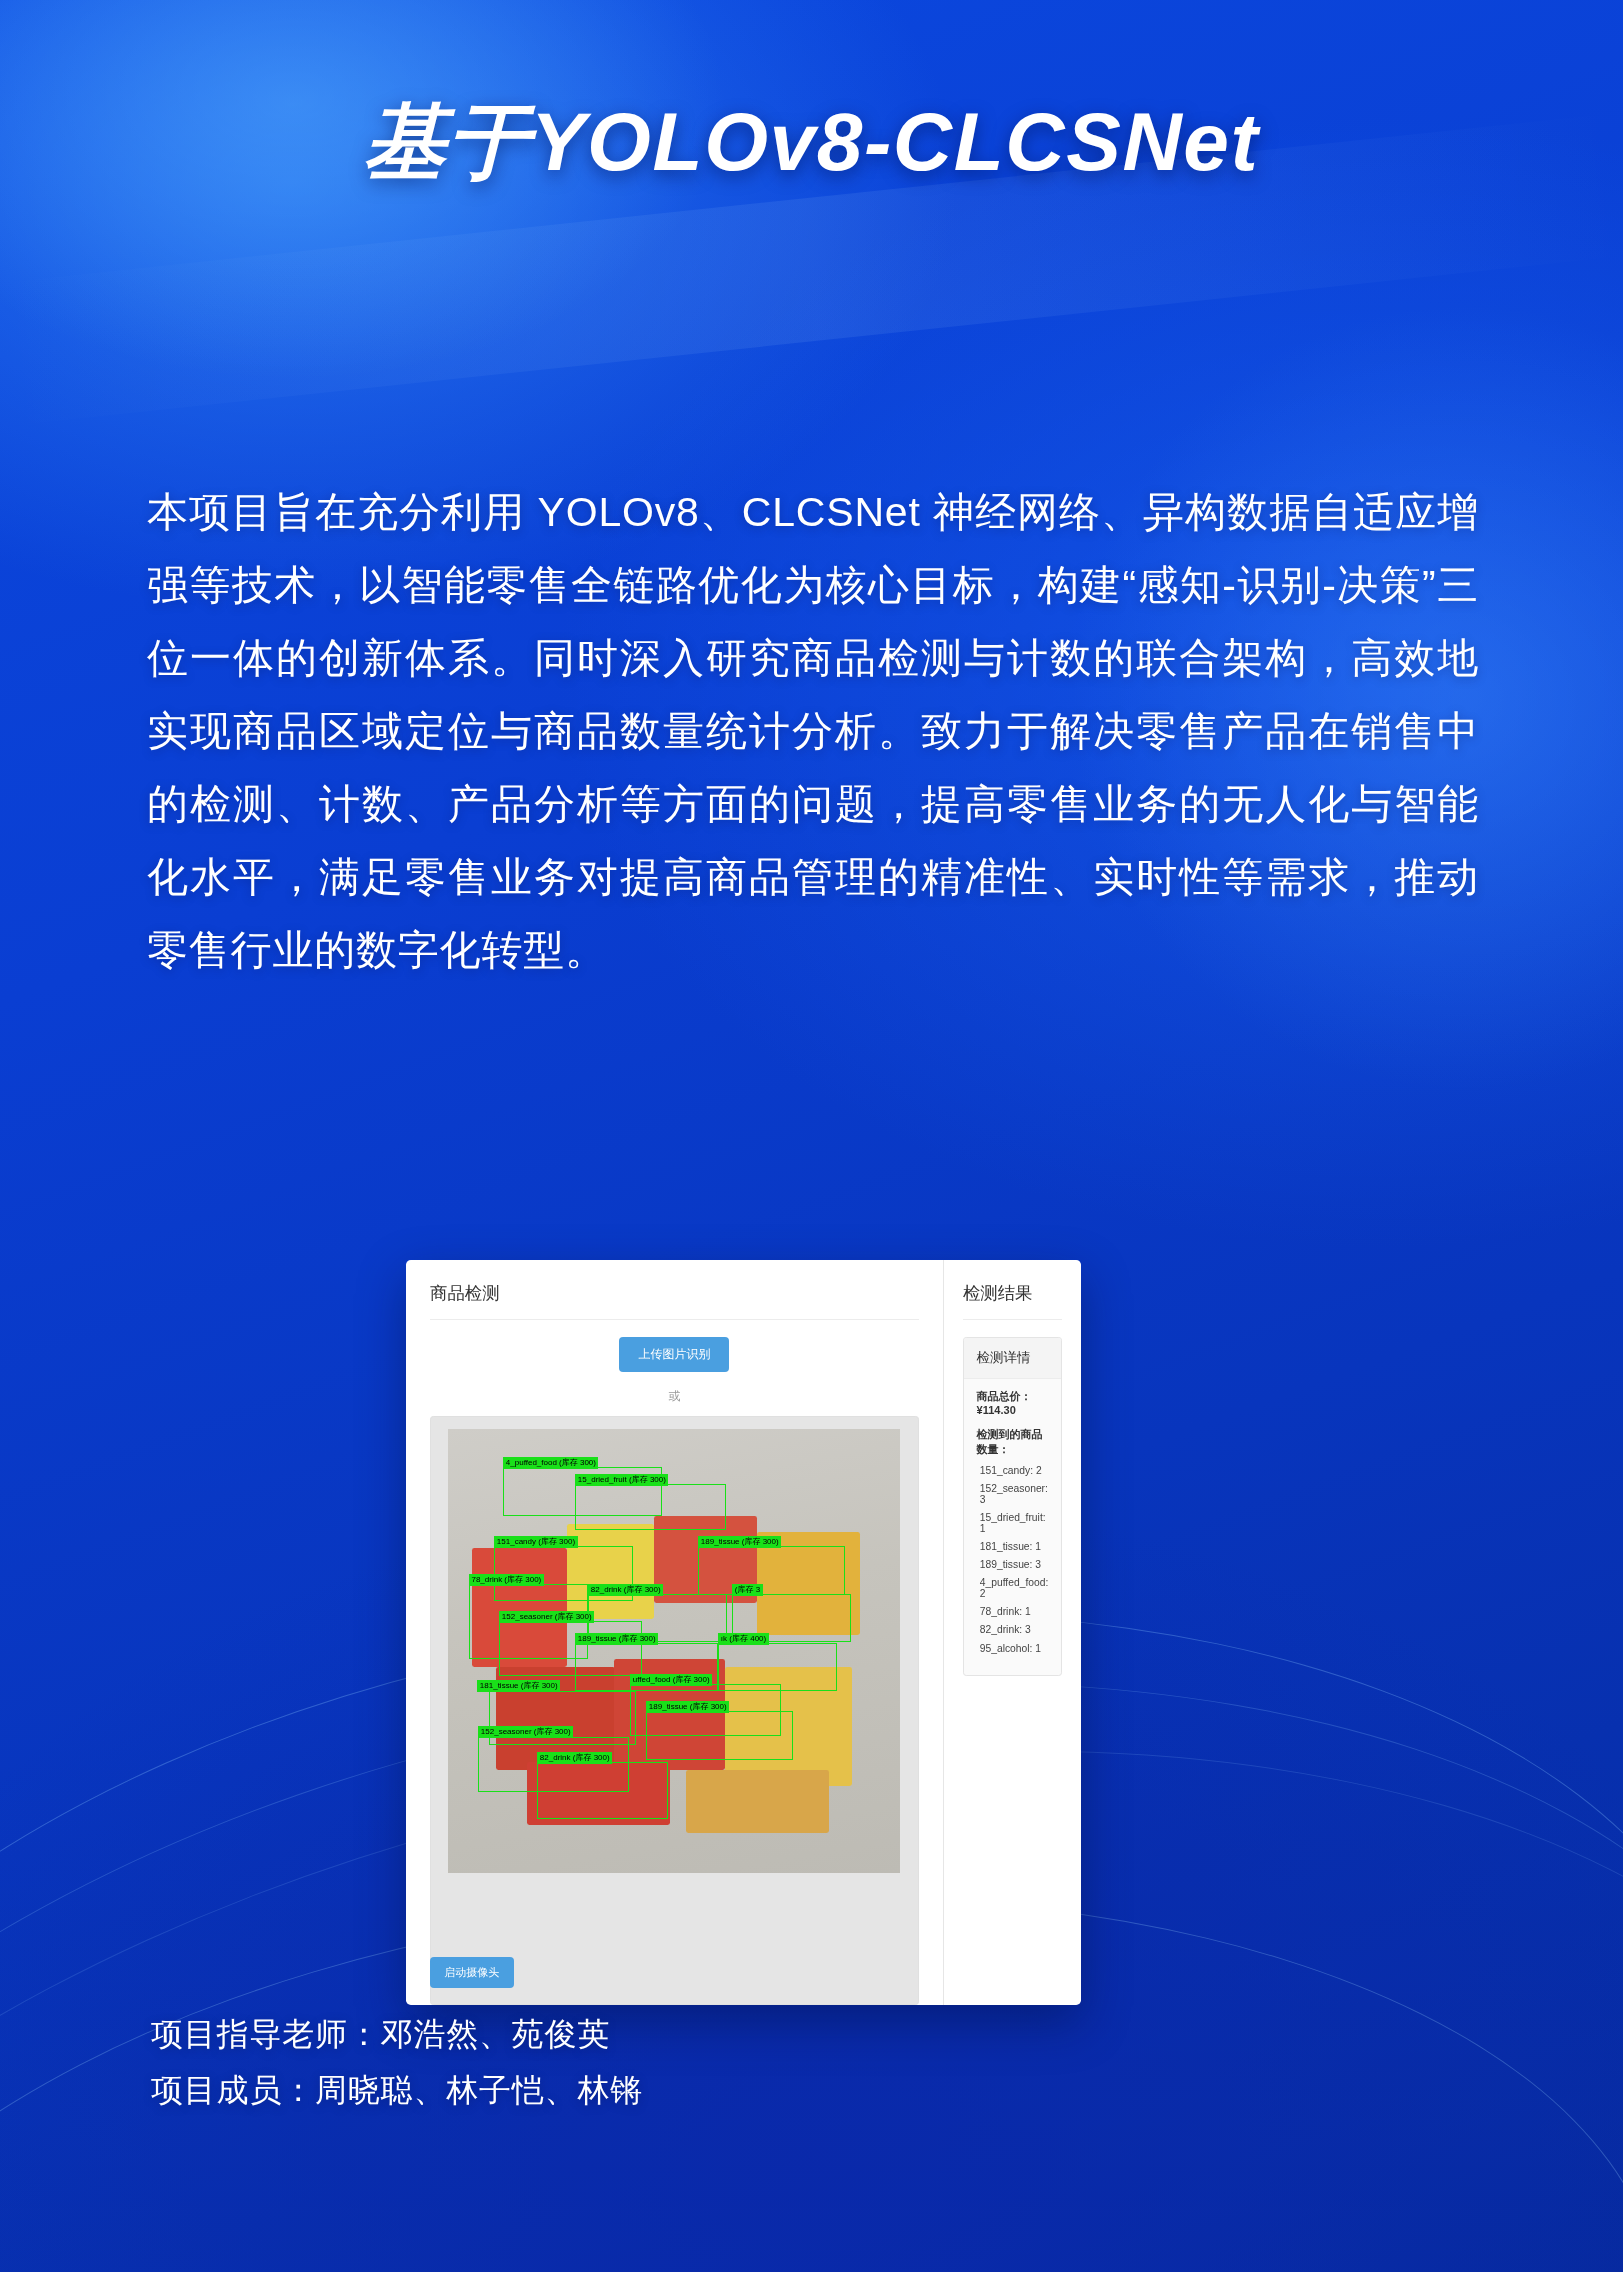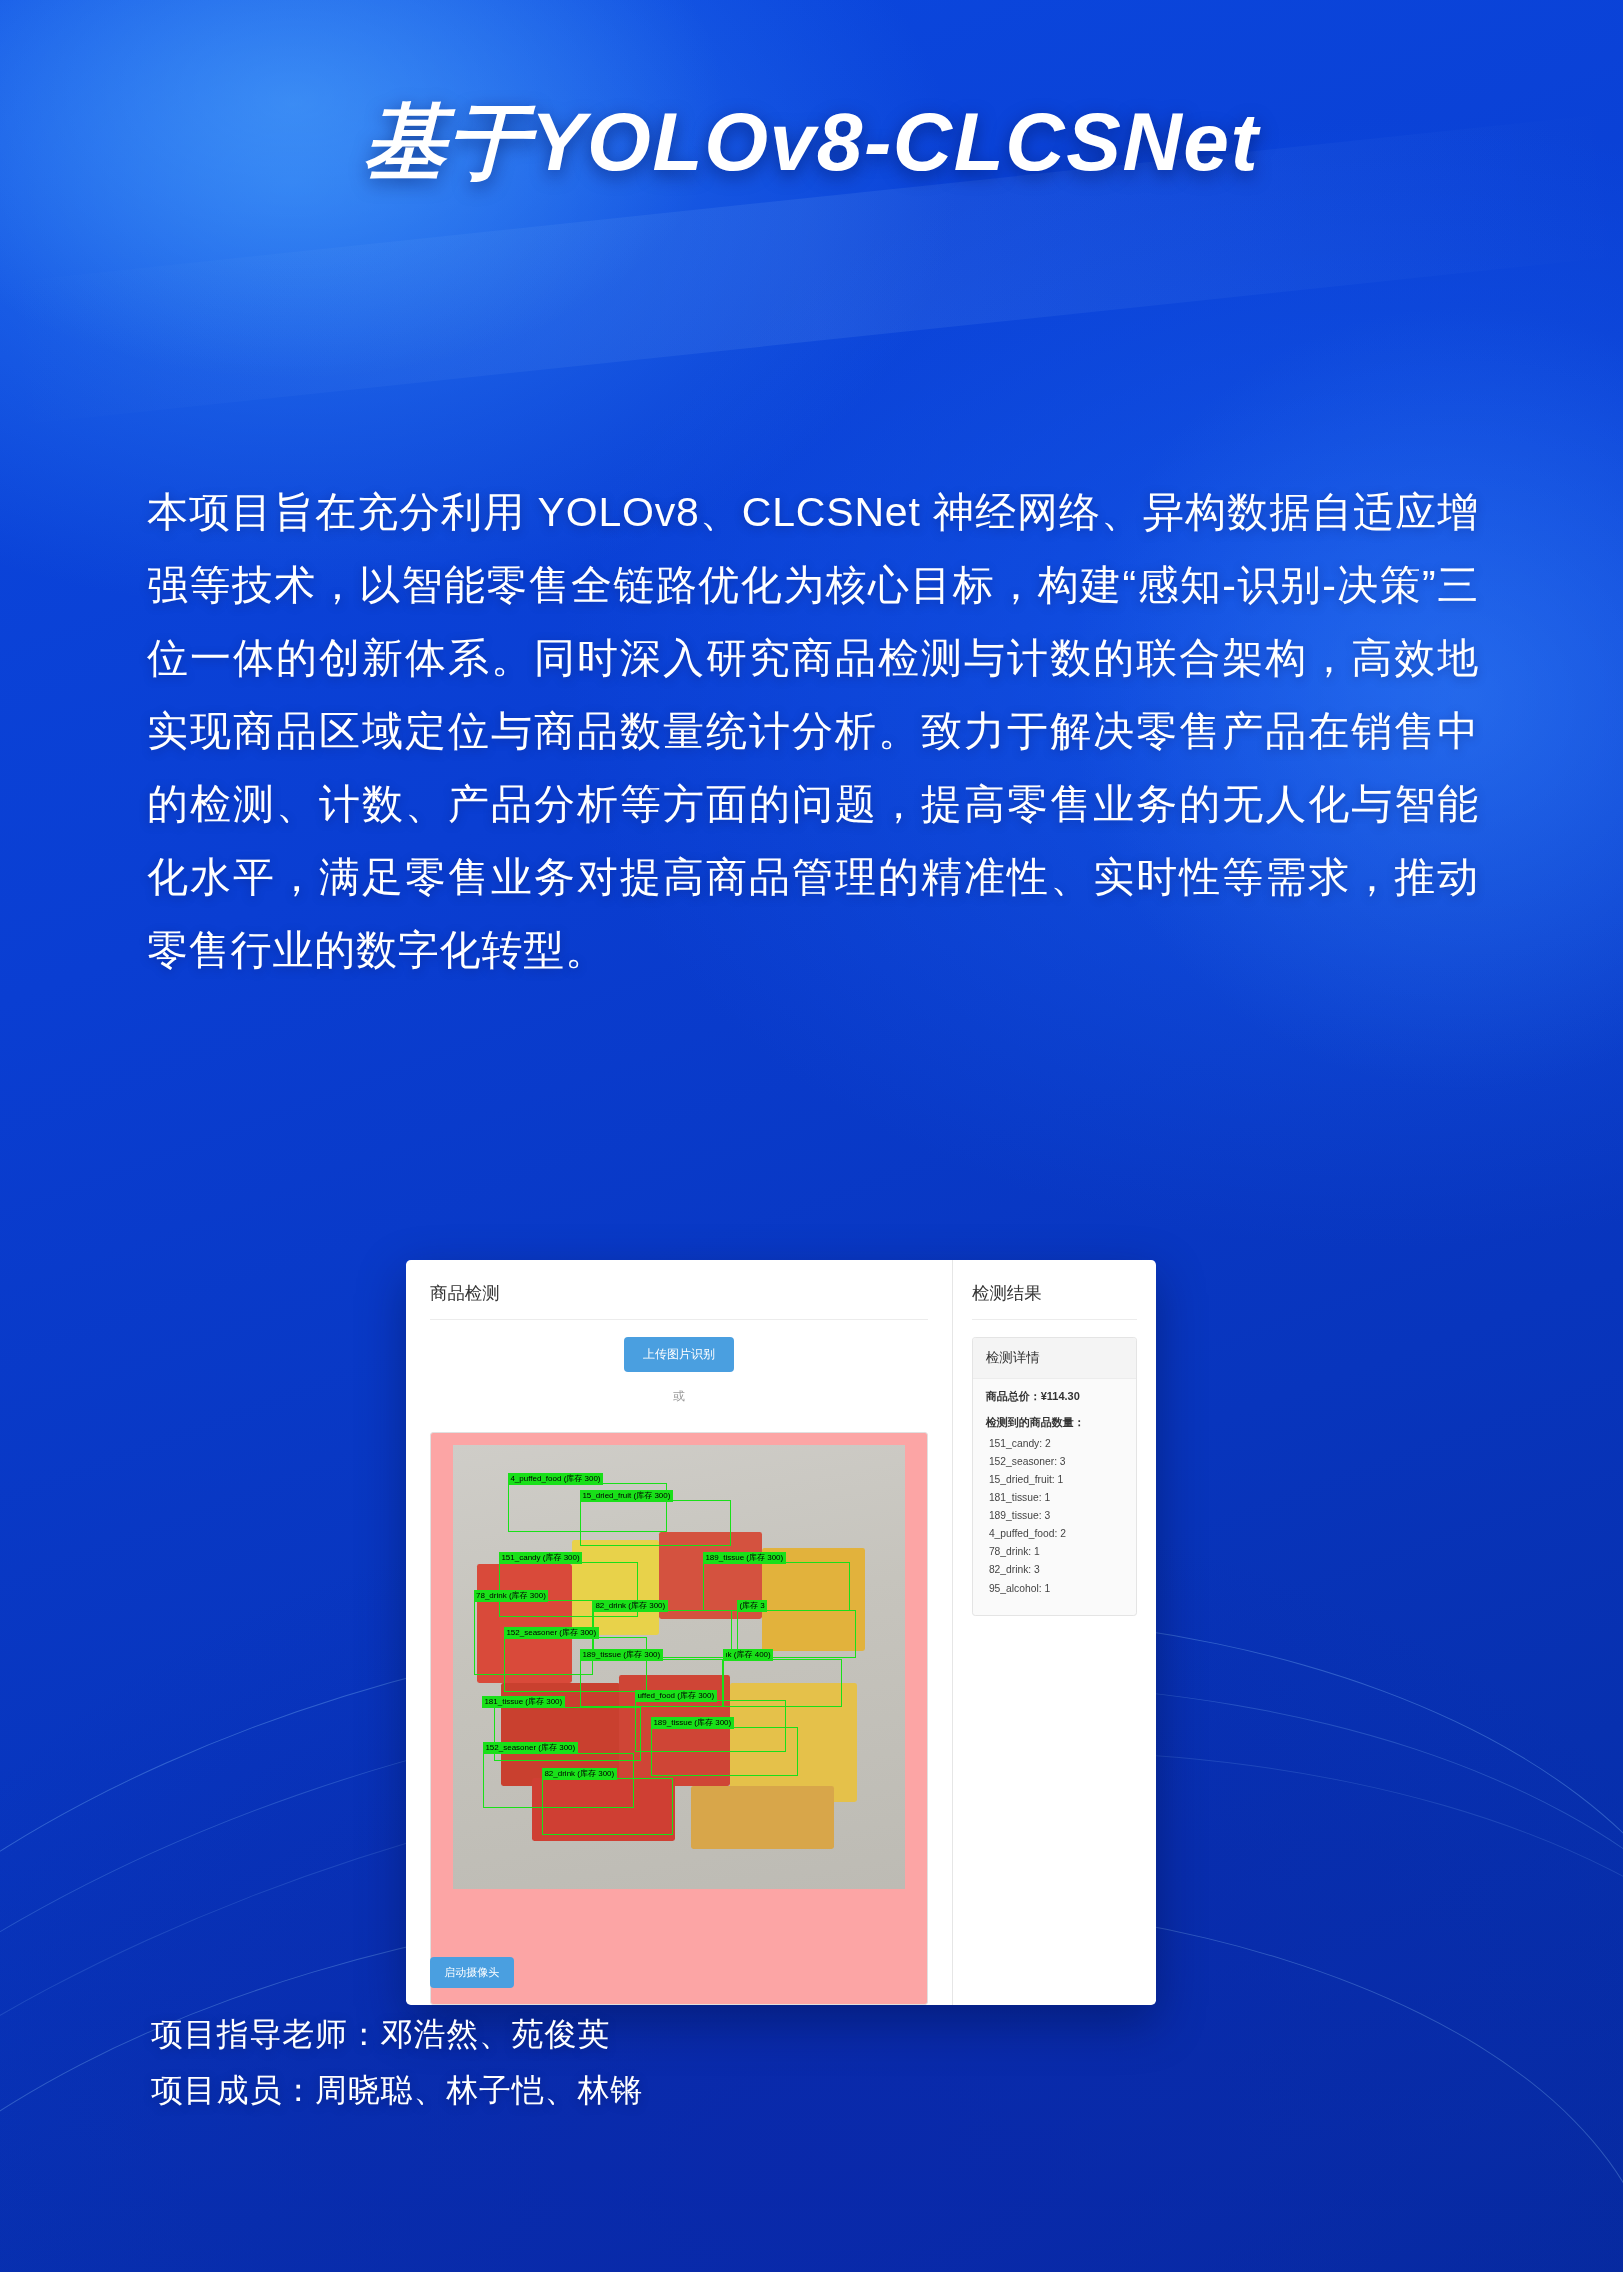--- a/index.html
+++ b/index.html
@@ -95,21 +95,21 @@
     text-align: justify;
     z-index: 5;
     text-shadow: 0 2.4px 9.5px rgba(0,20,80,0.35);
   }
 
   
   .app-shot {
     position: absolute;
     left: 406px;
     top: 1260px;
-    width: 750px;
+    width: 675px;
     height: 745px;
     background: #ffffff;
     border-radius: 4.8px;
     box-shadow: 0 17.4px 48px rgba(0,15,70,0.45);
     display: flex;
     z-index: 6;
     overflow: hidden;
     font-size: 10.3px;
     color: #333;
   }
@@ -150,29 +150,28 @@
   }
   .or-text {
     text-align: center;
     color: #9a9a9a;
     font-size: 12px;
     margin: 16px 0 11px 0;
   }
   .preview-box {
     border: 0.8px solid #e0e0e0;
     border-radius: 3.2px;
-    background: #fca5a5;
+    background: #e5e5e5;
     padding: 12.7px;
     box-sizing: border-box;
     flex: 1;
     display: flex;
     justify-content: center;
     align-items: flex-start;
     position: relative;
-    margin-top: 16px;
   }
   .detect-img {
     position: relative;
     width: 452px;
     height: 444px;
     background: linear-gradient(170deg, #cfcdc8 0%, #c6c4bd 40%, #bdbbb4 100%);
     overflow: hidden;
   }
   .goods {
     position: absolute;

